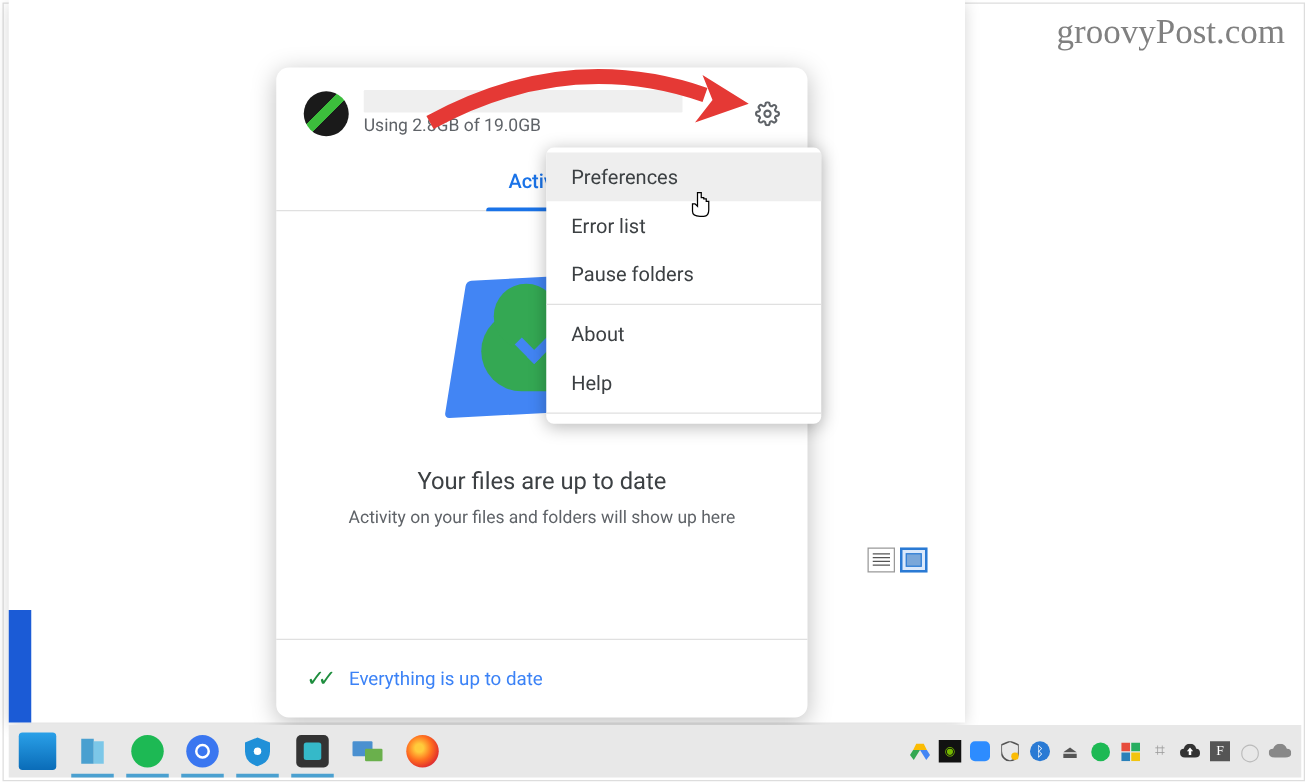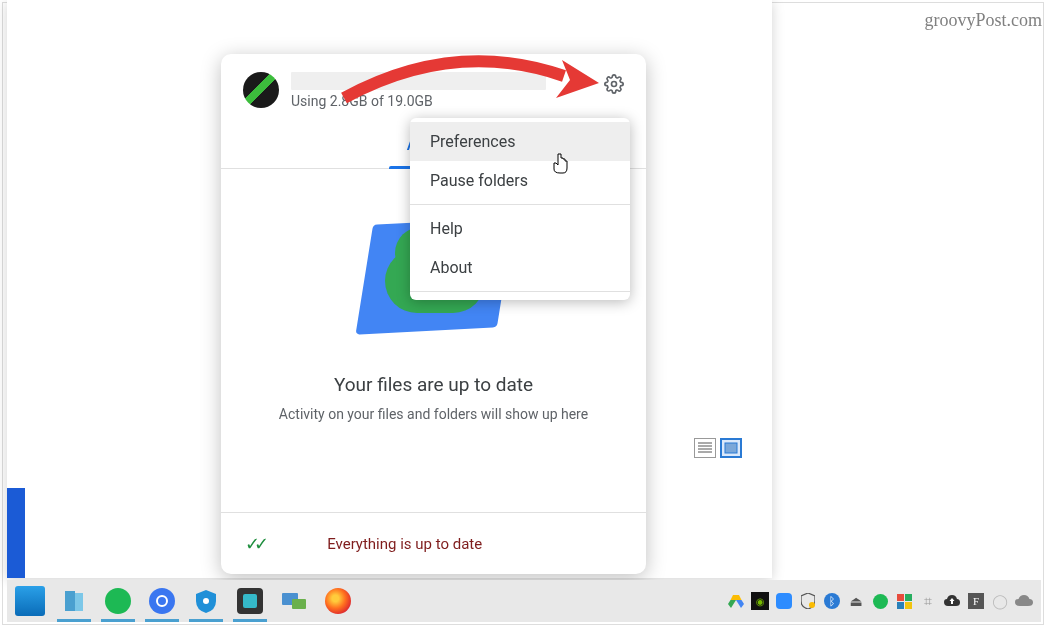--- a/index.html
+++ b/index.html
@@ -4,26 +4,26 @@
 <style>
   * { box-sizing: border-box; margin: 0; padding: 0; font-family: "Segoe UI", Roboto, Arial, sans-serif; }
   body { width: 1046px; height: 627px; background: #fff; position: relative; overflow: hidden; }
 
   .outer-border { position: absolute; top: 2px; left: 2px; width: 1042px; height: 623px; border: 1px solid #ddd; }
 
   .bg-window { position: absolute; top: 0; left: 7px; width: 765px; height: 578px; background: #fff; box-shadow: 0 2px 12px rgba(0,0,0,0.18); }
 
   .blue-strip { position: absolute; left: 7px; top: 488px; width: 18px; height: 90px; background: #1b5bd6; }
 
-  .watermark { position: absolute; top: 10px; right: 4px; font-family: Georgia, serif; font-size: 18px; color: #808080; }
+  .watermark { position: absolute; top: 10px; right: 18px; font-family: Georgia, serif; font-size: 28px; color: #808080; }
 
   
   .drive-panel { position: absolute; top: 54px; left: 221px; width: 425px; height: 520px; background: #fff; border-radius: 10px; box-shadow: 0 4px 20px rgba(0,0,0,0.25); }
 
-  .panel-header { display: flex; align-items: flex-start; padding: 18px 20px 8px 22px; }
+  .panel-header { display: flex; align-items: center; padding: 18px 20px 8px 22px; }
   .avatar { width: 36px; height: 36px; border-radius: 50%; background: linear-gradient(135deg,#1a1a1a 40%,#3cbd3c 40%,#3cbd3c 55%,#1a1a1a 55%); flex-shrink: 0; }
   .user-block { margin-left: 12px; flex: 1; }
   .user-name-ph { width: 255px; height: 18px; background: #efefef; border-radius: 1px; }
   .storage { font-size: 14px; color: #5f6368; margin-top: 3px; }
   .gear { width: 24px; height: 24px; color: #5f6368; cursor: pointer; display: flex; align-items: center; justify-content: center; }
 
   .tabs-row { display: flex; border-bottom: 1px solid #e0e0e0; margin-top: 6px; }
   .tab { flex: 1; text-align: center; padding: 12px 0 14px; font-size: 16px; color: #5f6368; cursor: pointer; }
   .tab.active { color: #1a73e8; font-weight: 500; position: relative; }
   .tab.active::after { content: ""; position: absolute; left: 50%; transform: translateX(-50%); bottom: -1px; width: 90px; height: 3px; background: #1a73e8; border-radius: 2px 2px 0 0; }
@@ -33,24 +33,24 @@
   .illus-bg { position: absolute; width: 140px; height: 110px; background: #4285f4; transform: skew(-12deg) rotate(-3deg); left: 6px; top: 22px; border-radius: 4px; }
   .illus-cloud { position: absolute; width: 100px; height: 64px; background: #34a853; border-radius: 40px; left: 26px; top: 50px; }
   .illus-cloud::before { content: ""; position: absolute; width: 52px; height: 52px; background: #34a853; border-radius: 50%; left: 10px; top: -22px; }
   .illus-cloud::after { content: ""; position: absolute; width: 38px; height: 38px; background: #34a853; border-radius: 50%; left: 52px; top: -12px; }
   .illus-check { position: absolute; left: 55px; top: 60px; width: 38px; height: 22px; border-left: 8px solid #4285f4; border-bottom: 8px solid #4285f4; transform: rotate(-45deg); }
   .headline { font-size: 19px; color: #3c4043; margin-bottom: 10px; }
   .subline { font-size: 14px; color: #5f6368; }
 
   .footer { position: absolute; bottom: 0; left: 0; right: 0; border-top: 1px solid #e0e0e0; padding: 20px 24px; display: flex; align-items: center; }
   .double-check { color: #1e8e3e; margin-right: 16px; font-size: 18px; letter-spacing: -6px; }
-  .footer-text { font-size: 15px; color: #7f1d1d; margin-left: 48px; }
-
-  
-  .settings-menu { position: absolute; top: 118px; left: 410px; width: 220px; background: #fff; border-radius: 6px; box-shadow: 0 2px 14px rgba(0,0,0,0.28); padding: 4px 0; z-index: 50; }
+  .footer-text { font-size: 15px; color: #3b82f6; }
+
+  
+  .settings-menu { position: absolute; top: 118px; left: 437px; width: 220px; background: #fff; border-radius: 6px; box-shadow: 0 2px 14px rgba(0,0,0,0.28); padding: 4px 0; z-index: 50; }
   .menu-item { padding: 10px 20px; font-size: 16px; color: #3c4043; cursor: pointer; }
   .menu-item.hover { background: #eeeeee; }
   .menu-sep { height: 1px; background: #e0e0e0; margin: 4px 0; }
 
   
   .cursor-pointer { position: absolute; top: 153px; left: 552px; z-index: 90; pointer-events: none; }
 
   
   .red-arrow { position: absolute; top: 48px; left: 334px; width: 270px; height: 65px; z-index: 60; pointer-events: none; }
 
@@ -107,24 +107,25 @@
   </div>
 
   <div class="footer">
     <span class="double-check">✓✓</span>
     <span class="footer-text">Everything is up to date</span>
   </div>
 </div>
 
 <div class="settings-menu">
   <div class="menu-item hover">Preferences</div>
+  <div class="menu-item">Error list</div>
   <div class="menu-item">Pause folders</div>
   <div class="menu-sep"></div>
+  <div class="menu-item">About</div>
   <div class="menu-item">Help</div>
-  <div class="menu-item">About</div>
   <div class="menu-sep"></div>
 </div>
 
 <svg class="red-arrow" viewBox="0 0 270 65">
   <path d="M10 50 Q 120 -10 230 28" stroke="#e53935" stroke-width="12" fill="none"></path>
   <polygon points="228,12 265,35 222,50 236,32" fill="#e53935"></polygon>
 </svg>
 
 <svg class="cursor-pointer" width="18" height="22" viewBox="0 0 18 22">
   <path d="M6 1 L6 12 L4 10 L2 10 L2 16 Q2 20 8 20 L11 20 Q15 20 15 15 L15 8 L13 8 L13 6 L11 6 L11 5 L9 5 L9 1 Z" fill="#fff" stroke="#000" stroke-width="1"></path>

